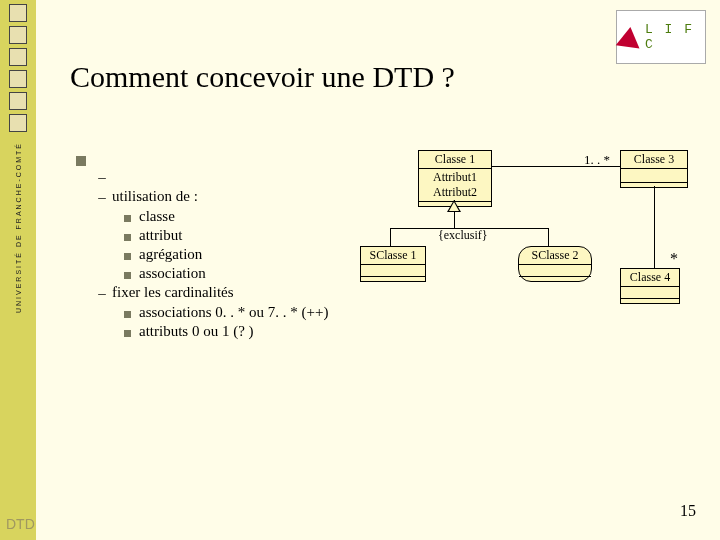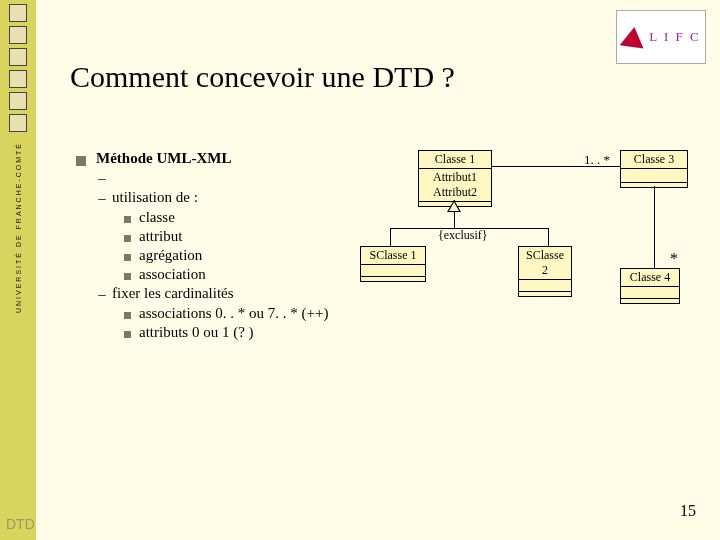--- a/index.html
+++ b/index.html
@@ -25,21 +25,21 @@
   .logo-box {
     position: absolute; right: 14px; top: 10px; width: 90px; height: 54px;
     background: #fff; border: 1px solid #aaa;
     display: flex; align-items: center; justify-content: center; gap: 4px;
   }
   .logo-triangle {
     width: 0; height: 0; border-left: 12px solid transparent;
     border-right: 12px solid transparent; border-bottom: 20px solid #c00030;
     transform: rotate(8deg);
   }
-  .logo-text { font-family: Liberation Serif, serif; font-size: 13px; letter-spacing: 2px; color: #a21caf; }
+  .logo-text { font-family: Liberation Mono, monospace; font-size: 13px; letter-spacing: 2px; color: #4d7c0f; }
 
   .title {
     position: absolute; left: 70px; top: 60px;
     font-size: 30px; color: #000;
   }
 
   .content {
     position: absolute; left: 76px; top: 150px; width: 300px;
     font-size: 15px; color: #000;
   }
@@ -98,21 +98,20 @@
 <div class="logo-box">
   <div class="logo-triangle"></div>
   <div class="logo-text">L I F C</div>
 </div>
 
 <div class="title">Comment concevoir une DTD ?</div>
 
 <div class="content">
   <div class="row">
     <div class="bullet-sq"></div>
-    <div class="bold">Méthode UML-XML</div>
   </div>
   <div class="row indent1">
     <div class="dash">–</div>
   </div>
   <div class="row indent1">
     <div class="dash">–</div>
     <div>utilisation de :</div>
   </div>
   <div class="row indent2">
       <div class="bullet-sq small"></div>
@@ -174,21 +173,21 @@
   <div class="line v" style="left:178px; top:78px; height:18px;"></div>
 
   <div class="assoc-label" style="left:68px; top:78px; font-size:12px;">{exclusif}</div>
 
   <div class="uml-class" style="left:-10px; top:96px; width:66px;">
     <div class="section">SClasse 1</div>
     <div class="section" style="min-height:12px;"></div>
     <div class="section" style="min-height:4px;"></div>
   </div>
 
-  <div class="uml-class" style="left:148px; top:96px; width:54px;">
+  <div class="uml-class" style="left:148px; top:96px; width:74px;border-radius:13px;">
     <div class="section">SClasse 2</div>
     <div class="section" style="min-height:12px;"></div>
     <div class="section" style="min-height:4px;"></div>
   </div>
 
   <div class="uml-class" style="left:250px; top:118px; width:60px;">
     <div class="section">Classe 4</div>
     <div class="section" style="min-height:12px;"></div>
     <div class="section" style="min-height:4px;"></div>
   </div>

